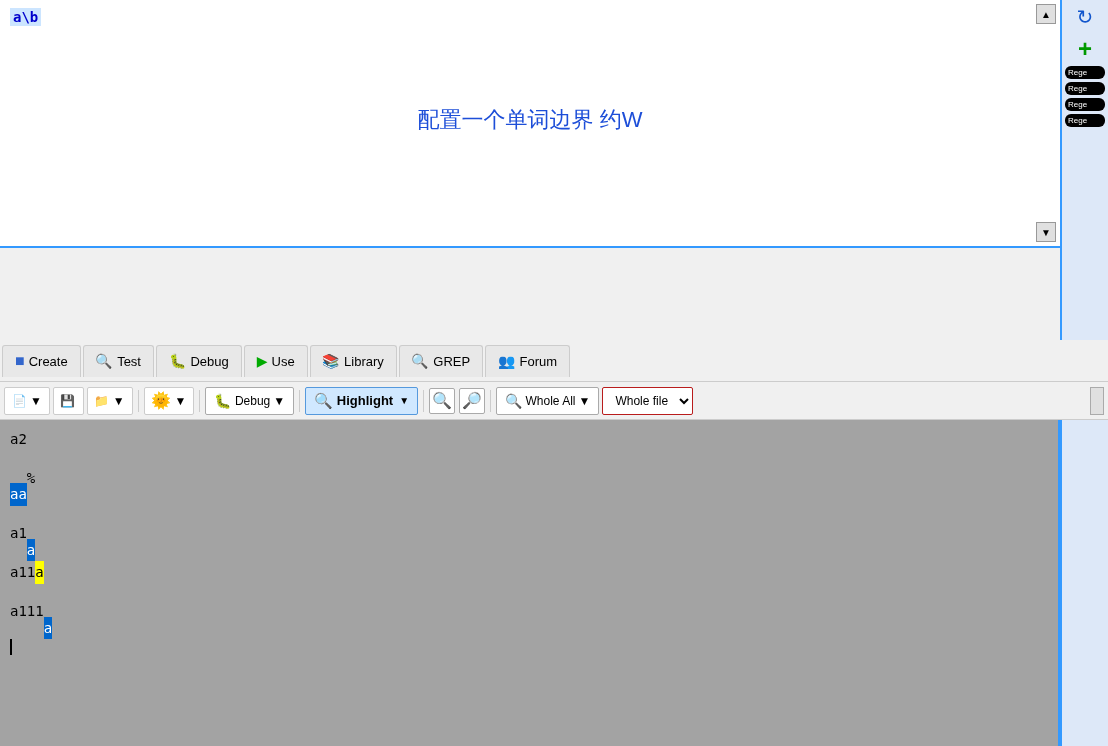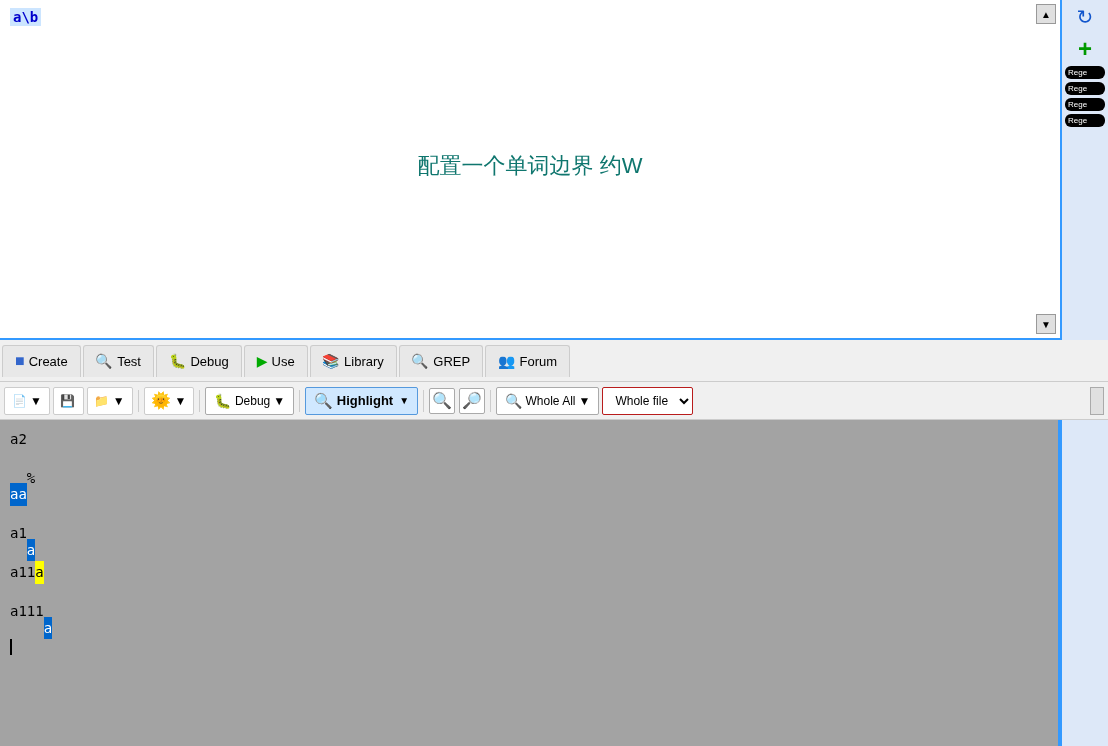--- a/index.html
+++ b/index.html
@@ -1,21 +1,21 @@
 <!DOCTYPE html>
 <html><head>
   <meta charset="utf-8">
   <style>
     * { margin: 0; padding: 0; box-sizing: border-box; }
     body { width: 1108px; height: 746px; overflow: hidden; background: #f0f0f0; font-family: 'Segoe UI', Arial, sans-serif; font-size: 13px; }
 
     
     .editor-area {
       width: 1060px;
-      height: 340px;
+      height: 248px;
       background: white;
       border-bottom: 2px solid #3399ff;
       position: relative;
       overflow: hidden;
     }
 
     .editor-content {
       padding: 8px 10px;
       position: relative;
       height: 100%;
@@ -29,21 +29,21 @@
       background: #cce5ff;
       display: inline-block;
       padding: 1px 3px;
     }
 
     .center-text {
       position: absolute;
       top: 50%;
       left: 50%;
       transform: translate(-50%, -60%);
-      color: #0f766e;
+      color: #1d4ed8;
       font-size: 22px;
       font-weight: normal;
       white-space: nowrap;
     }
 
     .scroll-up-btn {
       position: absolute;
       top: 4px;
       right: 4px;
       width: 20px;

